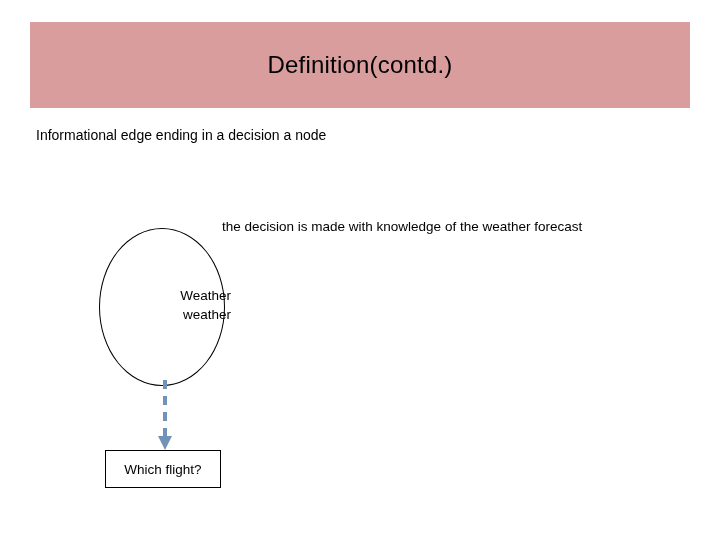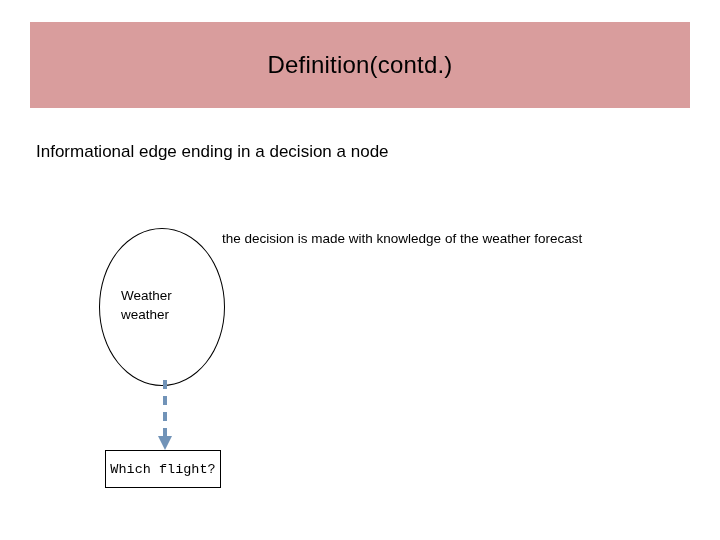--- a/index.html
+++ b/index.html
@@ -36,37 +36,37 @@
     display: flex;
     align-items: center;
     justify-content: center;
     font-size: 24px;
     color: #000000;
     letter-spacing: 0.2px;
   }
   .line1 {
     position: absolute;
     left: 36px;
-    top: 142px;
-    font-size: 17px;
+    top: 127px;
+    font-size: 14px;
     color: #000000;
     white-space: nowrap;
   }
   .line2 {
     position: absolute;
     left: 71px;
     top: 174px;
     font-size: 13.5px;
     color: #000000;
     white-space: nowrap;
   }
   .line3 {
     position: absolute;
     left: 222px;
-    top: 231px;
+    top: 219px;
     font-size: 13.5px;
     color: #000000;
     white-space: nowrap;
   }
   .ellipse {
     position: absolute;
     left: 99px;
     top: 228px;
     width: 126px;
     height: 158px;
@@ -76,36 +76,36 @@
     box-sizing: border-box;
   }
   .ellipse-label {
     position: absolute;
     left: 121px;
     top: 286px;
     width: 110px;
     font-size: 13.5px;
     line-height: 19px;
     color: #000000;
+    text-align: right;
   }
   .rect-node {
     position: absolute;
     left: 105px;
     top: 450px;
     width: 116px;
     height: 38px;
     border: 1px solid #000000;
     background: #ffffff;
     box-sizing: border-box;
     display: flex;
     align-items: center;
     justify-content: center;
     font-size: 13.5px;
     color: #000000;
-    font-family: Liberation Mono, monospace;
   }
   .dashed-arrow {
     position: absolute;
     left: 140px;
     top: 380px;
     width: 50px;
     height: 76px;
   }
 </style>
 </head>

